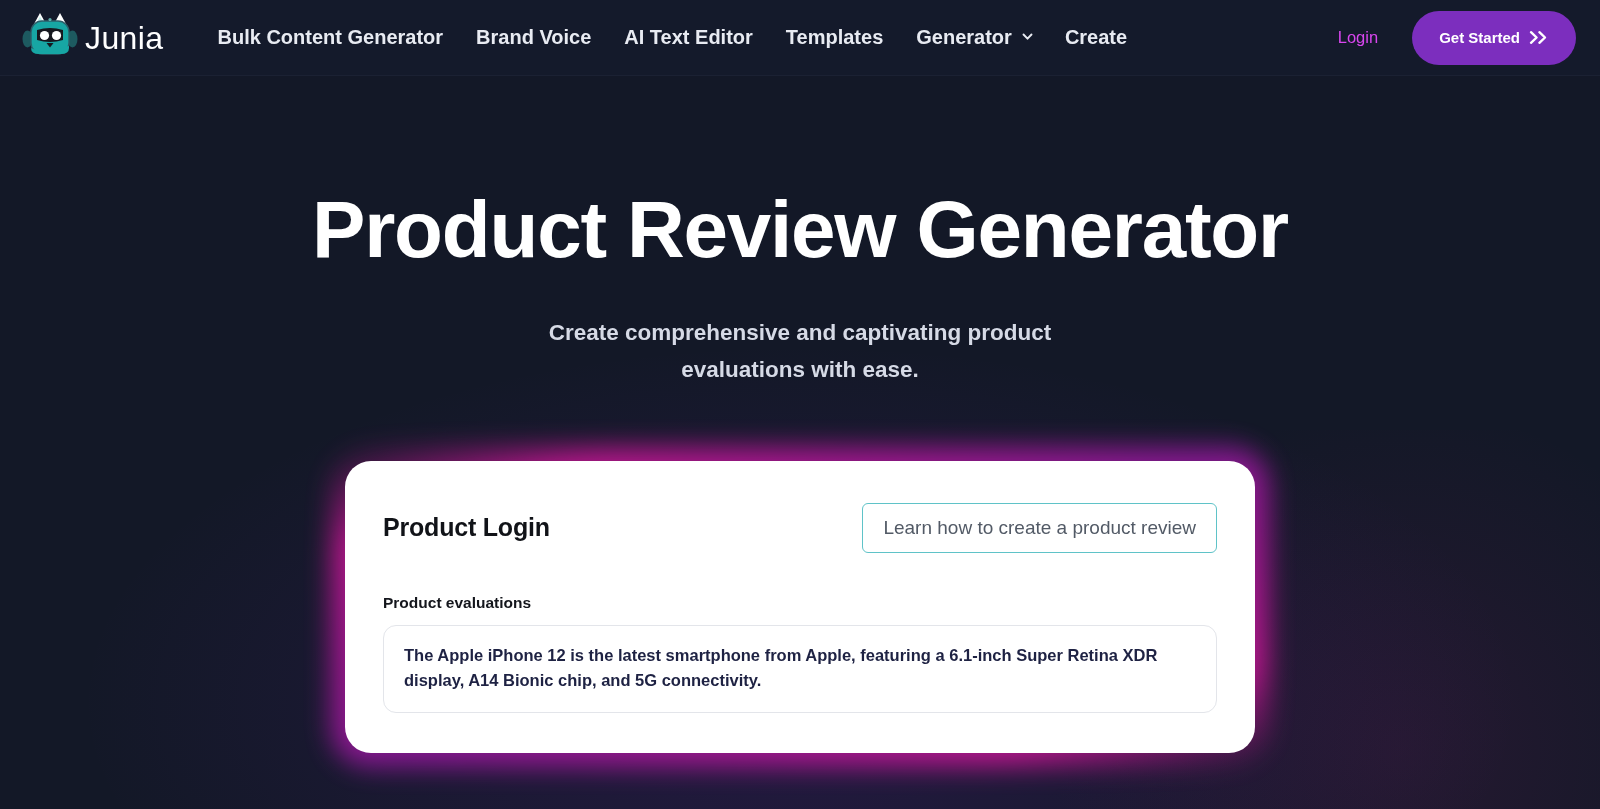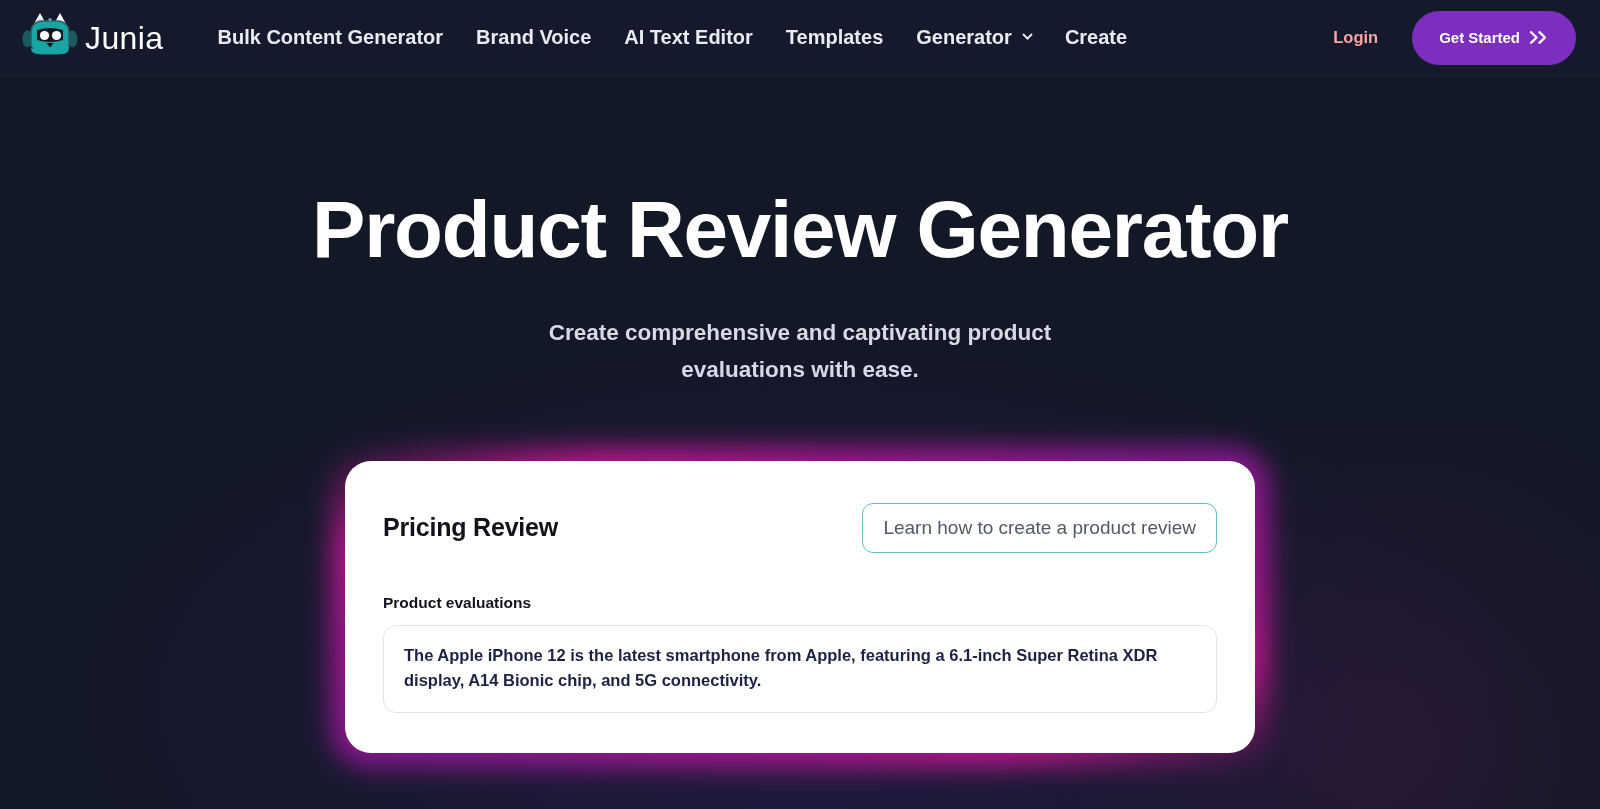--- a/index.html
+++ b/index.html
@@ -106,23 +106,23 @@
   }
   .chev svg { display: block; }
 
   .nav-right {
     margin-left: auto;
     display: flex;
     align-items: center;
     gap: 34px;
   }
   .login-link {
-    color: #fca5a5;
+    color: #d946ef;
     font-size: 16.5px;
-    font-weight: bold;
+    font-weight: normal;
     text-decoration: none;
     cursor: pointer;
   }
   .cta-btn {
     background: #7c2ebe;
     color: #ffffff;
     font-size: 15px;
     font-weight: bold;
     border: none;
     border-radius: 999px;
@@ -217,21 +217,21 @@
     font-weight: bold;
     letter-spacing: -0.2px;
   }
   .learn-btn {
     border: 1px solid #5fc3c8;
     background: #ffffff;
     color: #525a66;
     font-size: 19px;
     font-family: "Liberation Sans", sans-serif;
     font-weight: 400;
-    border-radius: 11px;
+    border-radius: 6px;
     padding: 0 20px;
     height: 50px;
     display: flex;
     align-items: center;
     cursor: pointer;
     white-space: nowrap;
   }
   .field-label {
     margin-top: 41px;
     color: #14161c;
@@ -342,21 +342,21 @@
   <h1 class="hero-title">Product Review Generator</h1>
   <p class="hero-sub">Create comprehensive and captivating product evaluations with ease.</p>
 </section>
 
 <div class="card-wrap">
   <div class="card-glow"></div>
 
   <div class="card">
 
     <div class="card-head">
-      <div class="card-title">Pricing Review</div>
+      <div class="card-title">Product Login</div>
       <button class="learn-btn">
         <span>Learn how to create a product review</span>
       </button>
     </div>
 
     <div class="field-label">Product evaluations</div>
 
     <div class="desc-box">
       <div class="desc-text">The Apple iPhone 12 is the latest smartphone from Apple, featuring a 6.1-inch Super Retina XDR display, A14 Bionic chip, and 5G connectivity.</div>
     </div>

